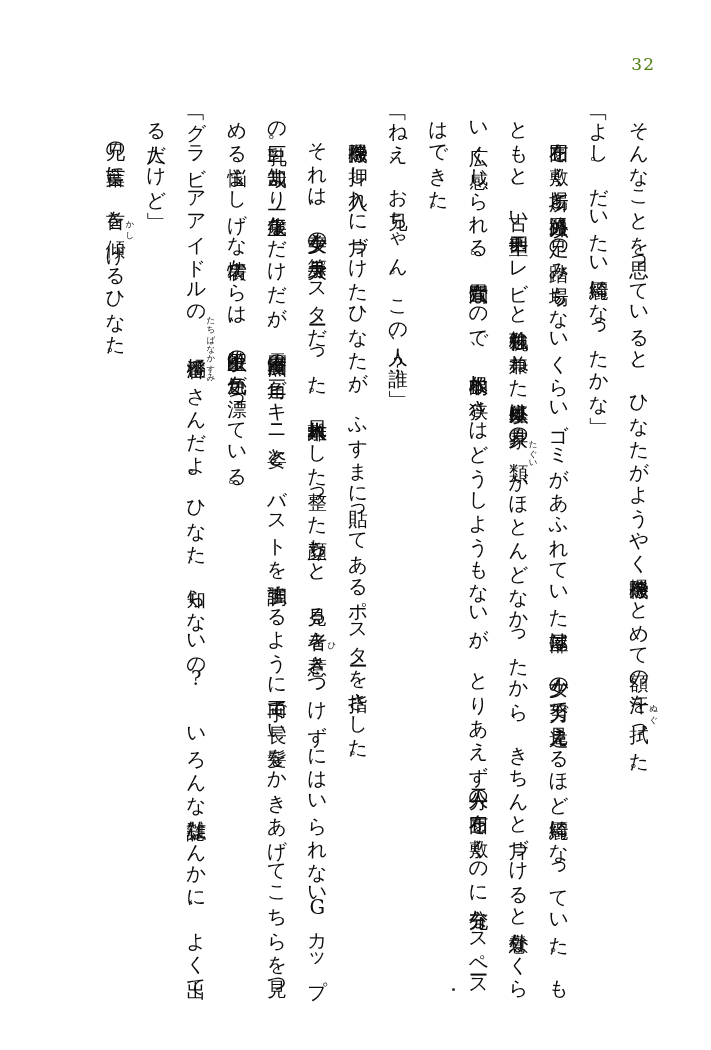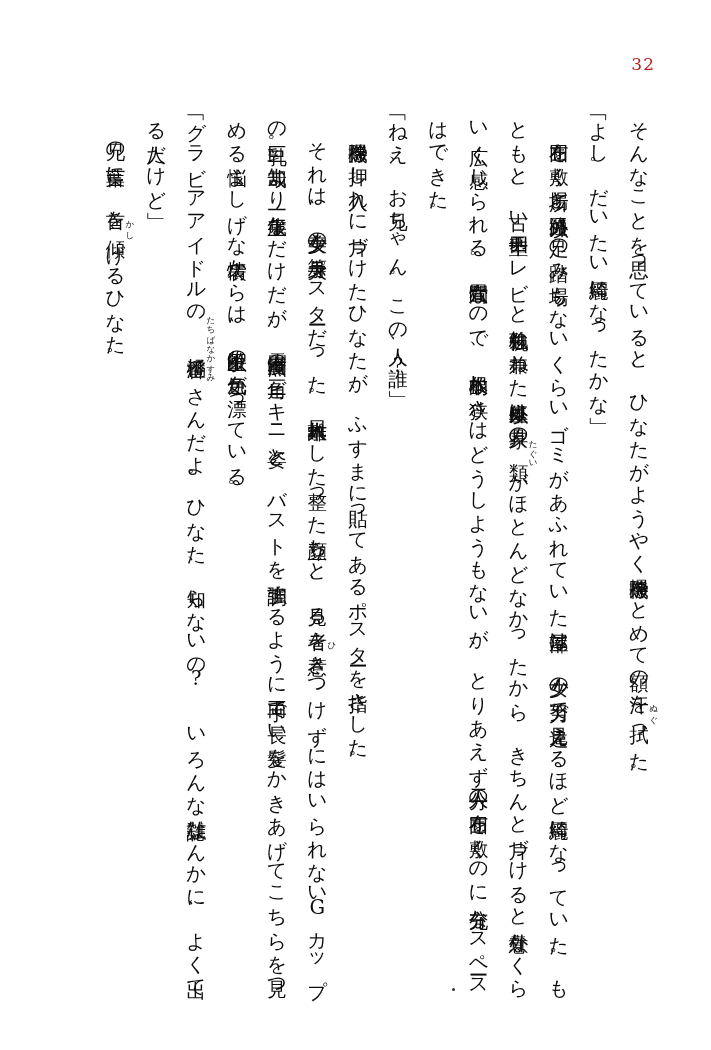--- a/index.html
+++ b/index.html
@@ -15,21 +15,21 @@
     overflow: hidden;
     font-family: "DejaVu Serif", "Liberation Serif", serif;
     color: #111111;
   }
   .page-number {
     position: absolute;
     top: 54px;
     right: 56px;
     font-size: 17px;
     letter-spacing: 1px;
-    color: #b91c1c;
+    color: #4d7c0f;
     font-family: "DejaVu Serif", "Liberation Serif", serif;
   }
   
   .body-text {
     position: absolute;
     top: 108px;
     right: 52px;
     left: 56px;
     height: 880px;
     writing-mode: vertical-rl;

